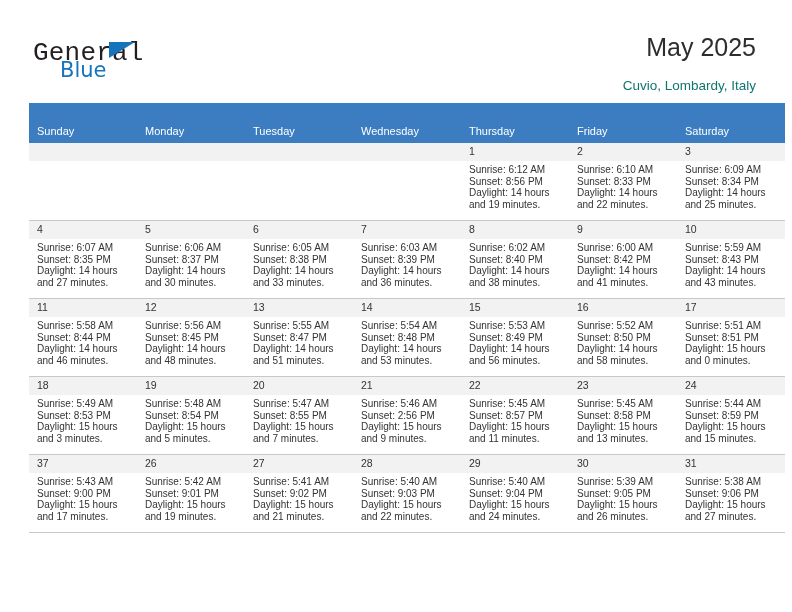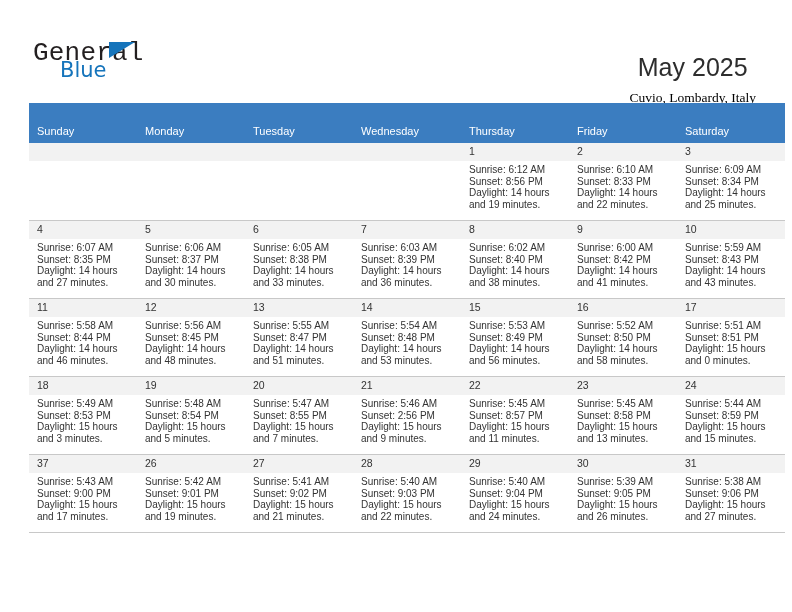--- a/index.html
+++ b/index.html
@@ -60,36 +60,35 @@
     left: 27px;
     top: 20px;
     font-size: 21px;
     color: #1574bb;
     font-family: "DejaVu Sans", sans-serif;
     font-weight: 400;
   }
   .title-block {
     position: absolute;
     right: 36px;
-    top: 52px;
-    text-align: center;
+    top: 32px;
+    text-align: right;
   }
   .cal-title {
     font-size: 25px;
     color: #2d2d2d;
     line-height: 30px;
     font-weight: 400;
   }
   .cal-subtitle {
     font-size: 13.5px;
-    color: #000000;
+    color: #0f766e;
     line-height: 20px;
-    margin-top: 6px;
+    margin-top: 14px;
     font-weight: 400;
-    font-family: Liberation Serif, serif;
   }
 
   
   .calendar {
     position: absolute;
     left: 29px;
     top: 103px;
     width: 756px;
     border-collapse: collapse;
     table-layout: fixed;

